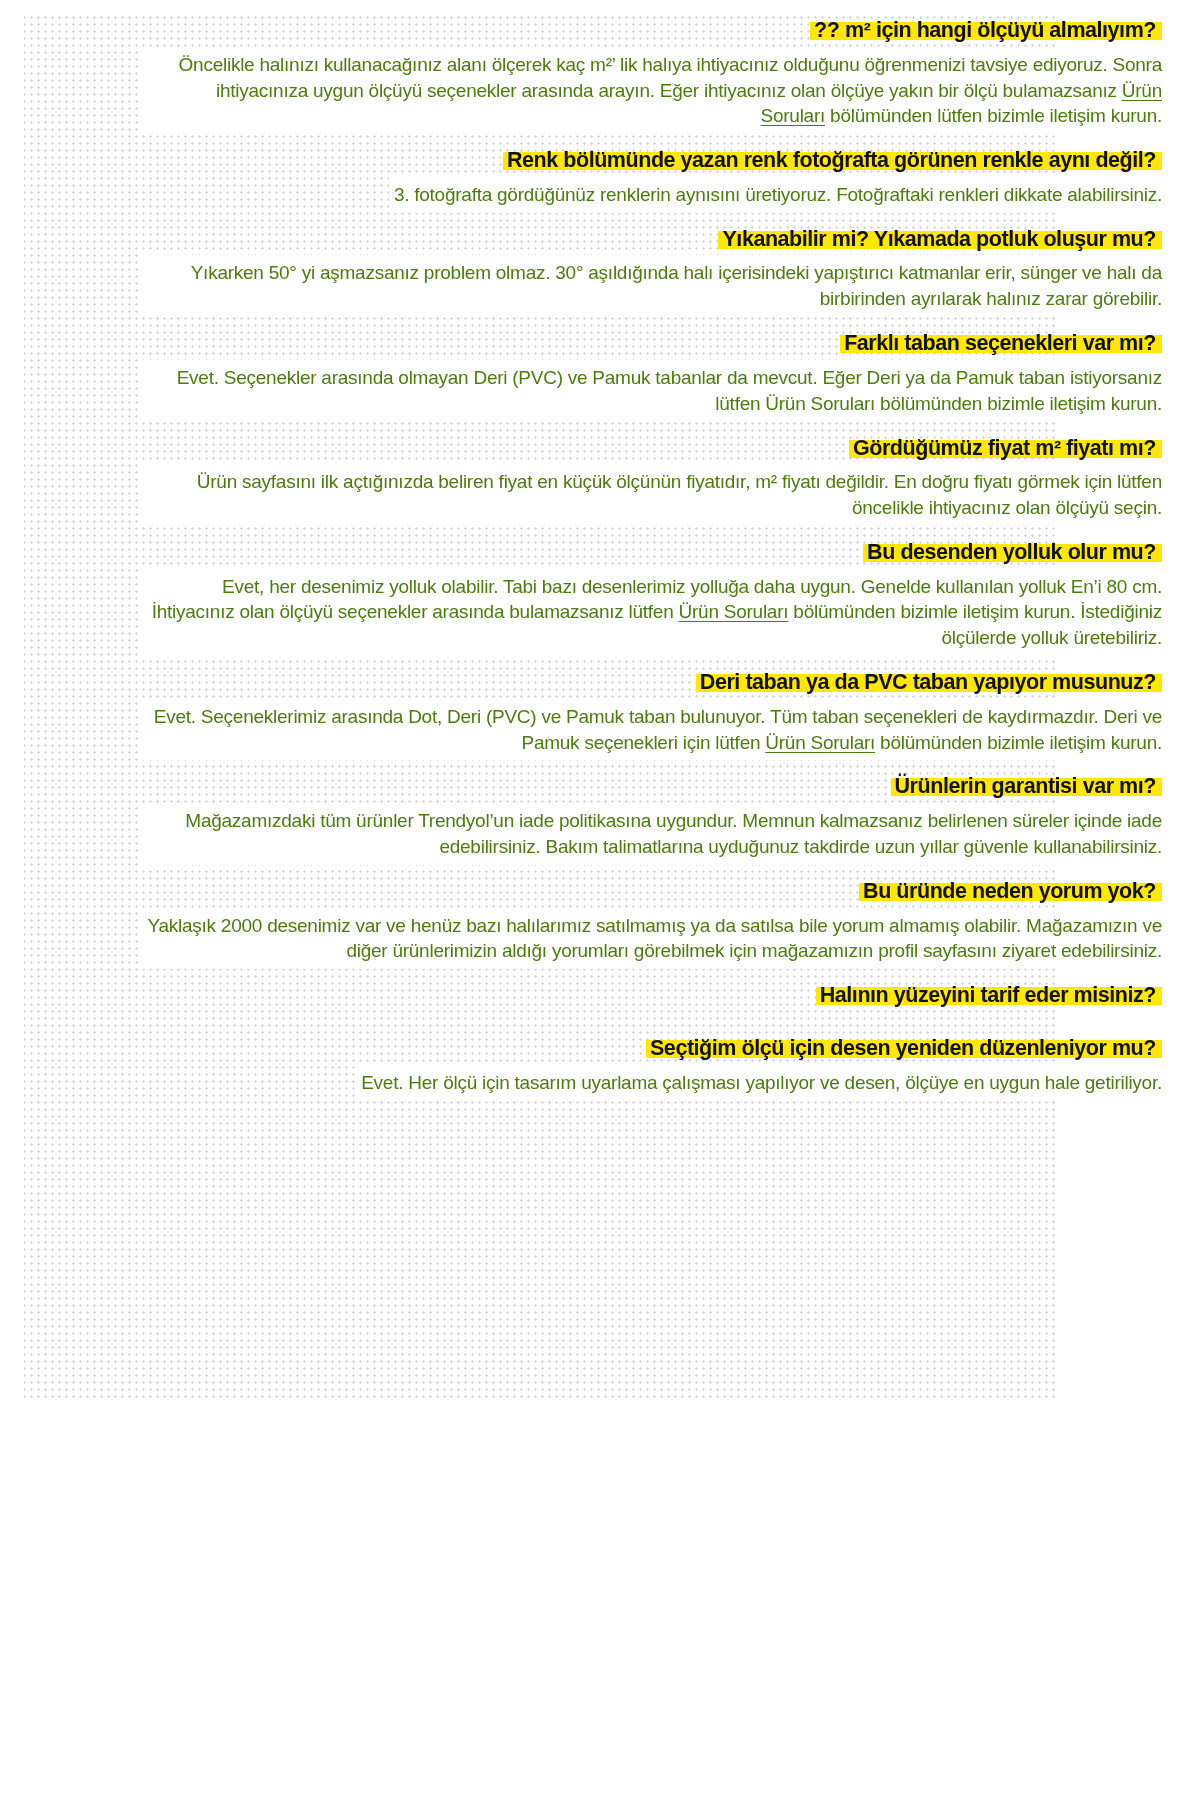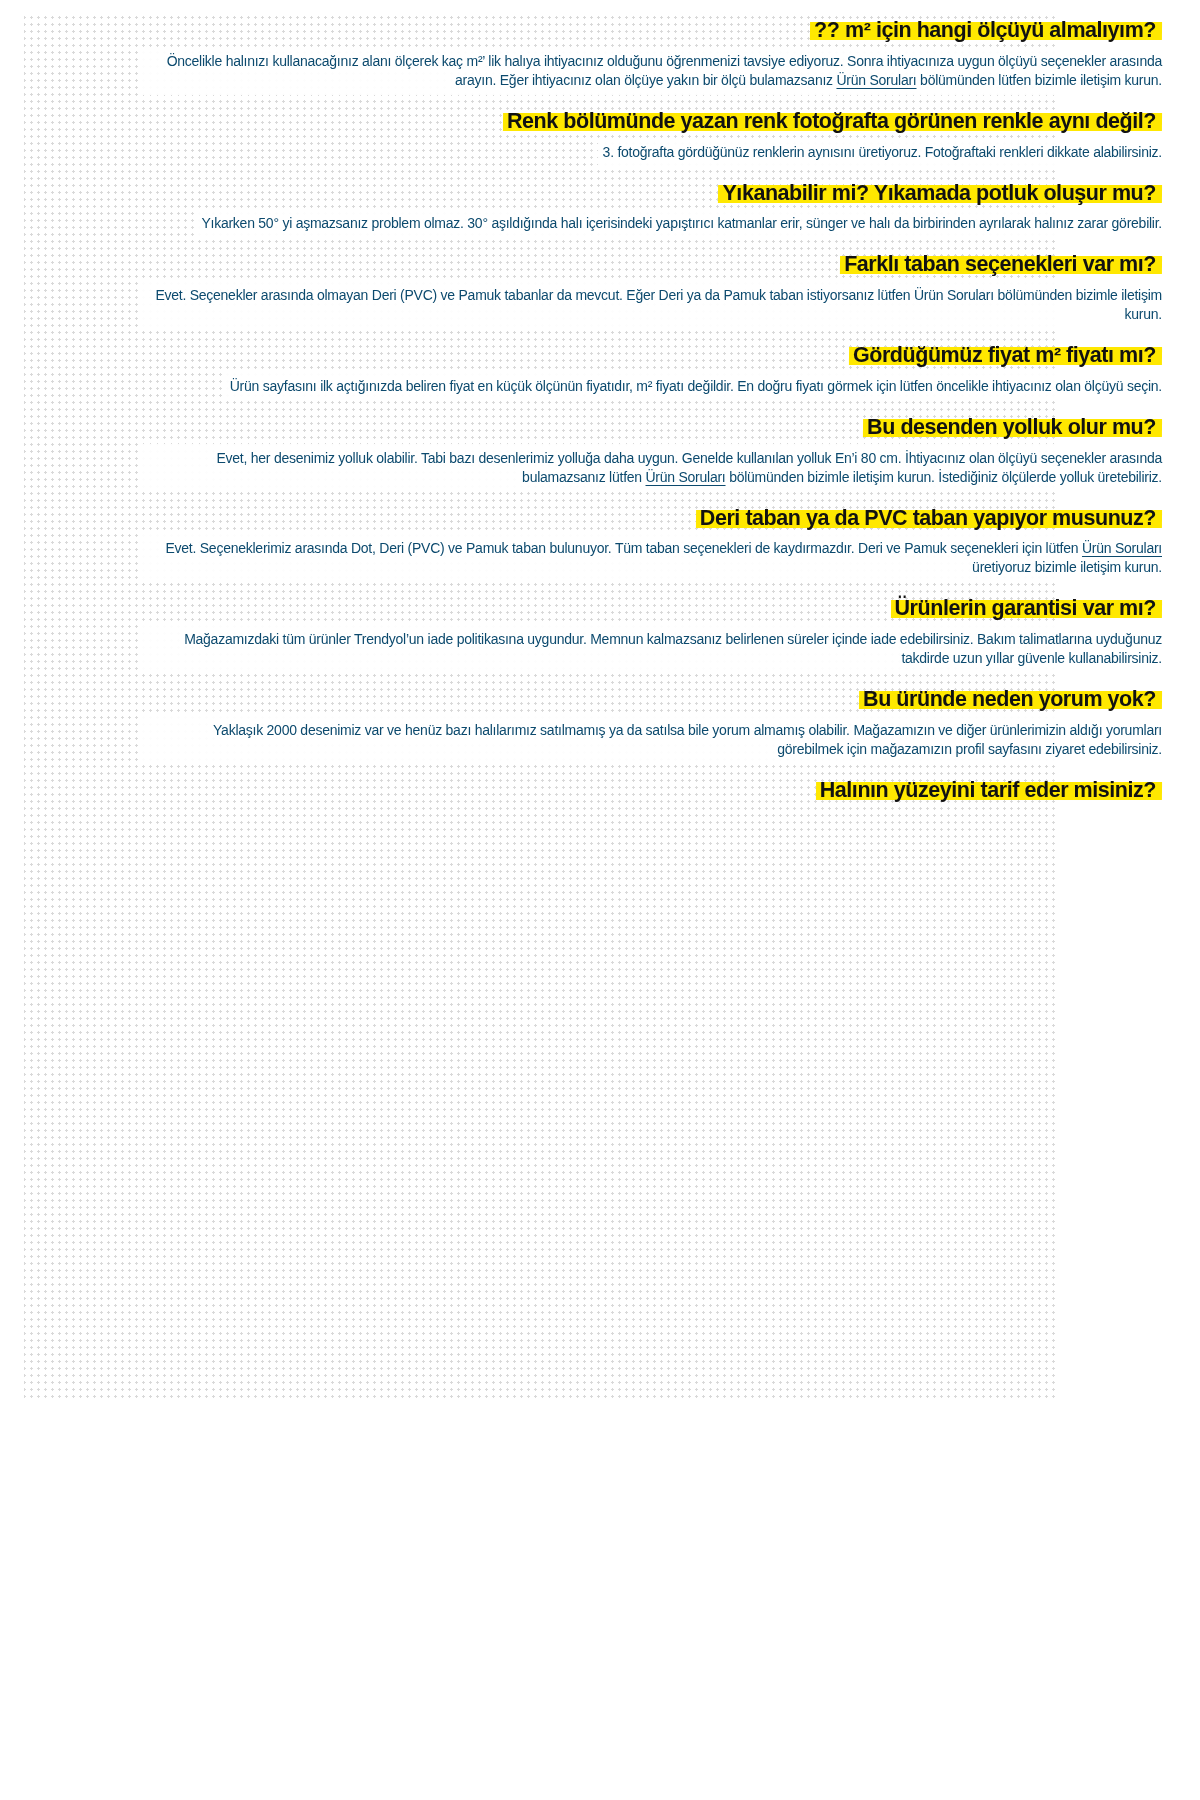--- a/index.html
+++ b/index.html
@@ -66,23 +66,23 @@
     font-size: 21.5px;
     font-weight: bold;
     letter-spacing: -0.45px;
     color: #111111;
     line-height: 1.15;
     white-space: nowrap;
   }
 
   .answer {
     position: relative;
-    font-size: 14px;
+    font-size: 19px;
     line-height: 1.36;
-    color: #0c4a6e;
+    color: #4d7c0f;
     letter-spacing: -0.25px;
     margin: 0;
     max-width: 1015px;
     background: rgba(255,255,255,0.93);
     display: inline-block;
     box-shadow: 0 0 0 5px rgba(255,255,255,0.93);
   }
   u.uline {
     text-decoration: underline;
     text-underline-offset: 2.5px;
@@ -109,17 +109,18 @@
 <div class="white-mask m3"></div>
 <div class="white-mask m4"></div>
 
 <div class="page" id="faq-list">
     <div class="faq-item"><div class="q-wrap"><div class="question">?? m² için hangi ölçüyü almalıyım?</div></div><p class="answer"><span>Öncelikle halınızı kullanacağınız alanı ölçerek kaç m²’ lik halıya ihtiyacınız olduğunu öğrenmenizi tavsiye ediyoruz. Sonra ihtiyacınıza uygun ölçüyü seçenekler arasında arayın. Eğer ihtiyacınız olan ölçüye yakın bir ölçü bulamazsanız </span><u class="uline">Ürün Soruları</u><span> bölümünden lütfen bizimle iletişim kurun.</span></p></div>
     <div class="faq-item"><div class="q-wrap"><div class="question">Renk bölümünde yazan renk fotoğrafta görünen renkle aynı değil?</div></div><p class="answer"><span>3. fotoğrafta gördüğünüz renklerin aynısını üretiyoruz. Fotoğraftaki renkleri dikkate alabilirsiniz.</span></p></div>
     <div class="faq-item"><div class="q-wrap"><div class="question">Yıkanabilir mi? Yıkamada potluk oluşur mu?</div></div><p class="answer"><span>Yıkarken 50° yi aşmazsanız problem olmaz. 30° aşıldığında halı içerisindeki yapıştırıcı katmanlar erir, sünger ve halı da birbirinden ayrılarak halınız zarar görebilir.</span></p></div>
     <div class="faq-item"><div class="q-wrap"><div class="question">Farklı taban seçenekleri var mı?</div></div><p class="answer"><span>Evet. Seçenekler arasında olmayan Deri (PVC) ve Pamuk tabanlar da mevcut. Eğer Deri ya da Pamuk taban istiyorsanız lütfen Ürün Soruları bölümünden bizimle iletişim kurun.</span></p></div>
     <div class="faq-item"><div class="q-wrap"><div class="question">Gördüğümüz fiyat m² fiyatı mı?</div></div><p class="answer"><span>Ürün sayfasını ilk açtığınızda beliren fiyat en küçük ölçünün fiyatıdır, m² fiyatı değildir. En doğru fiyatı görmek için lütfen öncelikle ihtiyacınız olan ölçüyü seçin.</span></p></div>
     <div class="faq-item"><div class="q-wrap"><div class="question">Bu desenden yolluk olur mu?</div></div><p class="answer"><span>Evet, her desenimiz yolluk olabilir. Tabi bazı desenlerimiz yolluğa daha uygun. Genelde kullanılan yolluk En’i 80 cm. İhtiyacınız olan ölçüyü seçenekler arasında bulamazsanız lütfen </span><u class="uline">Ürün Soruları</u><span> bölümünden bizimle iletişim kurun. İstediğiniz ölçülerde yolluk üretebiliriz.</span></p></div>
-    <div class="faq-item"><div class="q-wrap"><div class="question">Deri taban ya da PVC taban yapıyor musunuz?</div></div><p class="answer"><span>Evet. Seçeneklerimiz arasında Dot, Deri (PVC) ve Pamuk taban bulunuyor. Tüm taban seçenekleri de kaydırmazdır. Deri ve Pamuk seçenekleri için lütfen </span><u class="uline">Ürün Soruları</u><span> üretiyoruz bizimle iletişim kurun.</span></p></div>
+    <div class="faq-item"><div class="q-wrap"><div class="question">Deri taban ya da PVC taban yapıyor musunuz?</div></div><p class="answer"><span>Evet. Seçeneklerimiz arasında Dot, Deri (PVC) ve Pamuk taban bulunuyor. Tüm taban seçenekleri de kaydırmazdır. Deri ve Pamuk seçenekleri için lütfen </span><u class="uline">Ürün Soruları</u><span> bölümünden bizimle iletişim kurun.</span></p></div>
     <div class="faq-item"><div class="q-wrap"><div class="question">Ürünlerin garantisi var mı?</div></div><p class="answer"><span>Mağazamızdaki tüm ürünler Trendyol’un iade politikasına uygundur. Memnun kalmazsanız belirlenen süreler içinde iade edebilirsiniz. Bakım talimatlarına uyduğunuz takdirde uzun yıllar güvenle kullanabilirsiniz.</span></p></div>
     <div class="faq-item"><div class="q-wrap"><div class="question">Bu üründe neden yorum yok?</div></div><p class="answer"><span>Yaklaşık 2000 desenimiz var ve henüz bazı halılarımız satılmamış ya da satılsa bile yorum almamış olabilir. Mağazamızın ve diğer ürünlerimizin aldığı yorumları görebilmek için mağazamızın profil sayfasını ziyaret edebilirsiniz.</span></p></div>
     <div class="faq-item"><div class="q-wrap"><div class="question">Halının yüzeyini tarif eder misiniz?</div></div></div>
+    <div class="faq-item"><div class="q-wrap"><div class="question">Seçtiğim ölçü için desen yeniden düzenleniyor mu?</div></div><p class="answer"><span>Evet. Her ölçü için tasarım uyarlama çalışması yapılıyor ve desen, ölçüye en uygun hale getiriliyor.</span></p></div>
   </div>
 
 </body></html>

